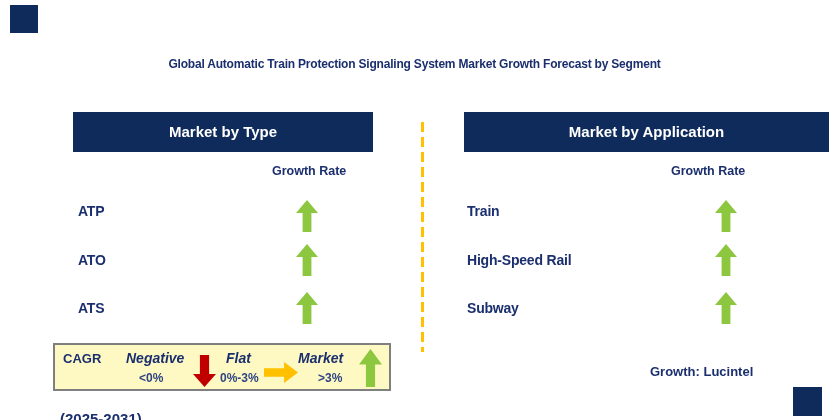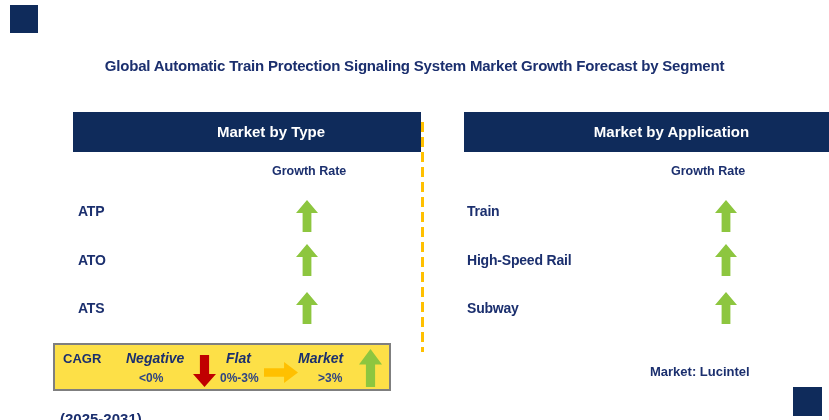--- a/index.html
+++ b/index.html
@@ -15,29 +15,29 @@
     position:relative;width:829px;height:420px;background:#ffffff;overflow:hidden;
     font-family:"Liberation Sans", sans-serif;
   }
   
   .corner{position:absolute;background:var(--navy);}
   .corner.tl{left:10px;top:5px;width:28px;height:28px;}
   .corner.br{right:7px;bottom:4px;width:29px;height:29px;}
   
   .title{
     position:absolute;left:0;right:0;top:57px;text-align:center;
-    color:var(--text-navy);font-size:15px;font-weight:bold;letter-spacing:-0.2px;
+    color:var(--text-navy);font-size:12px;font-weight:bold;letter-spacing:-0.2px;
   }
   
   .panel-header{
     position:absolute;top:112px;height:40px;background:var(--navy);
-    color:#ffffff;font-size:15px;font-weight:bold;text-align:center;line-height:40px;padding-left:48px;
+    color:#ffffff;font-size:15px;font-weight:bold;text-align:center;line-height:40px;
   }
   .panel-header.left{left:73px;width:300px;}
-  .panel-header.right{left:464px;width:319px;}
+  .panel-header.right{left:464px;width:365px;}
   
   .growth-rate{
     position:absolute;top:164px;color:var(--text-navy);
     font-size:12.5px;font-weight:bold;
   }
   .growth-rate.gl{left:272px;}
   .growth-rate.gr{left:671px;}
   
   .seg{
     position:absolute;color:var(--text-navy);font-size:14px;font-weight:bold;letter-spacing:-0.2px;text-align:right;
@@ -62,21 +62,21 @@
   .ax-l{left:296px;} .ax-r{left:715px;}
   .ar1{top:200px;} .ar2{top:244px;} .ar3{top:292px;}
   
   .divider{
     position:absolute;left:421px;top:122px;width:3px;height:230px;
     background:repeating-linear-gradient(180deg,var(--yellow) 0 10px,transparent 10px 15px);
   }
   
   .legend{
     position:absolute;left:53px;top:343px;width:338px;height:48px;
-    border:2px solid var(--legend-border);background:#fde047;box-sizing:border-box;
+    border:2px solid var(--legend-border);background:#fef9c3;box-sizing:border-box;
   }
   .legend .cagr{
     position:absolute;left:8px;top:6px;color:var(--text-navy);font-size:13px;font-weight:bold;
   }
   .legend .period{
     position:absolute;left:5px;top:23px;color:var(--text-navy);font-size:15px;font-weight:bold;margin-top:42px;
   }
   .legend .cat{
     position:absolute;top:5px;color:var(--text-navy);font-size:14px;font-weight:bold;font-style:italic;
   }
@@ -139,15 +139,15 @@
 
     <div class="cat flat">Flat</div>
     <div class="rng flat">0%-3%</div>
     <div class="arrow rightward a-right"></div>
 
     <div class="cat grow">Market</div>
     <div class="rng grow">&gt;3%</div>
     <div class="arrow up a-up"></div>
   </div>
 
-  <div class="source">Market: Lucintel</div>
+  <div class="source">Growth: Lucintel</div>
 
 </div>
 
 </body></html>

